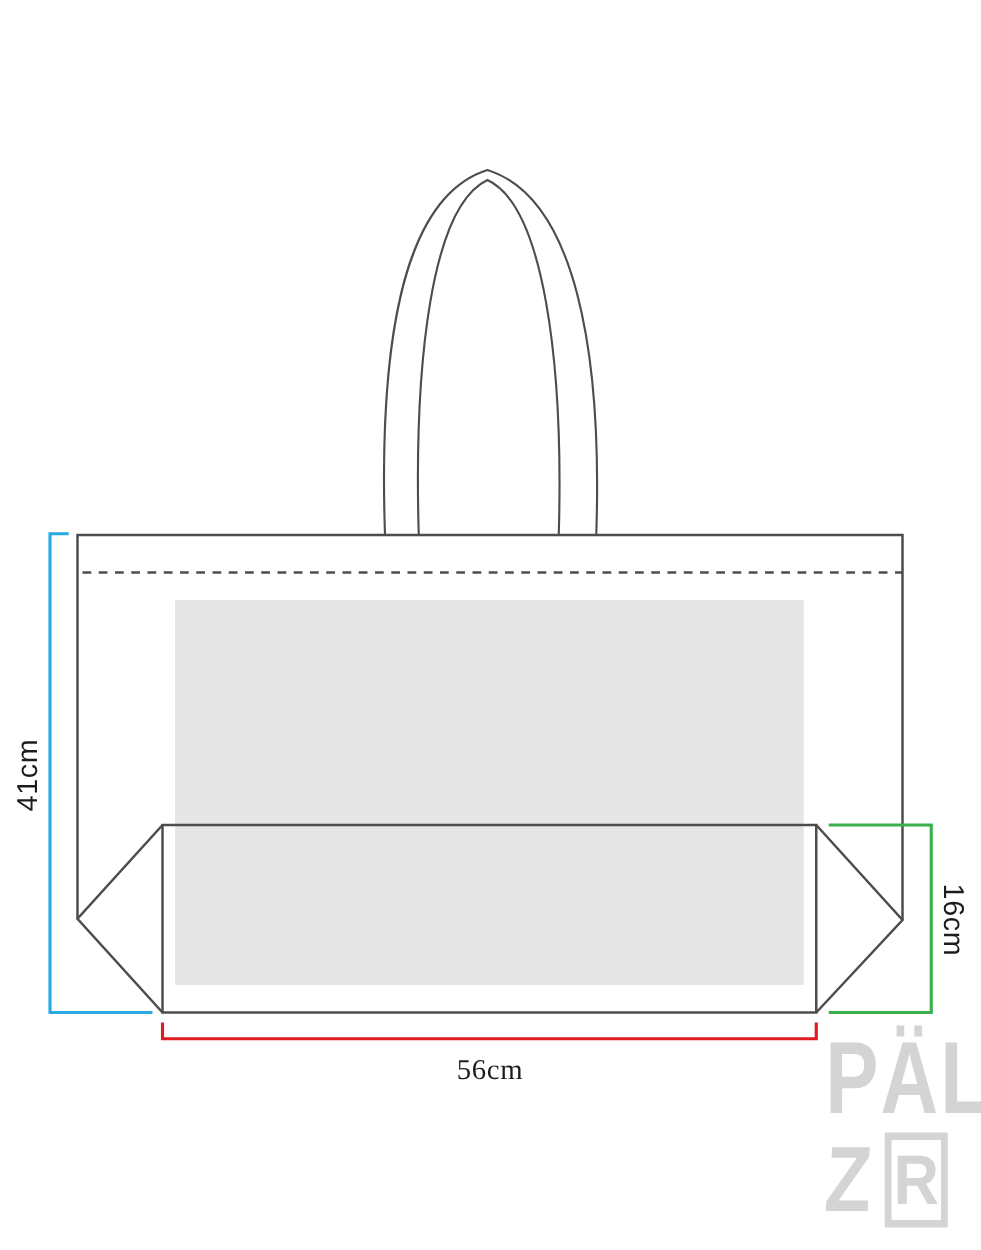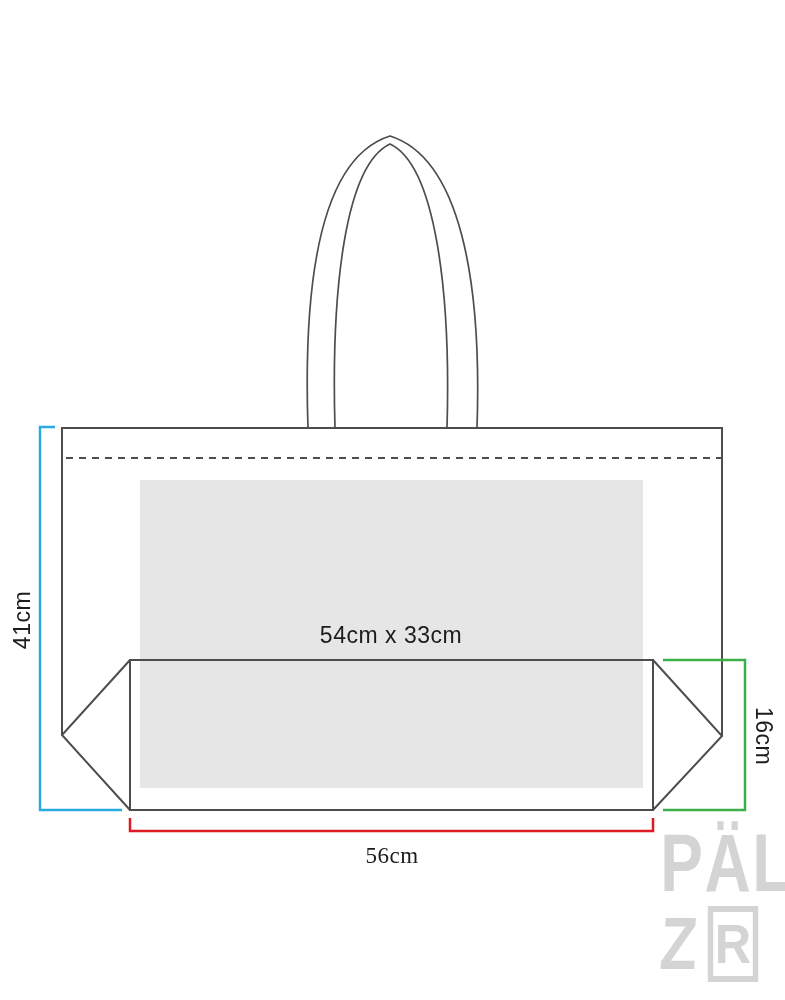--- a/index.html
+++ b/index.html
@@ -86,21 +86,20 @@
 
     <path d="M55,427 L40,427 L40,810 L122,810" fill="none" stroke="#29abe2" stroke-width="2.5"></path>
 
     <path d="M130,818 L130,831 L653,831 L653,818" fill="none" stroke="#dd1b21" stroke-width="2.5"></path>
 
     <path d="M663,660 L745,660 L745,810 L663,810" fill="none" stroke="#3bb04a" stroke-width="2.5"></path>
   </svg>
 
   <div class="dim-label rot-ccw" style="left:22px; top:620px;">41cm</div>
 
-  <div class="dim-label" style="left:391px; top:635px;">54cm x 33cm</div>
 
   <div class="dim-label" style="left:392px; top:856px;font-family:Liberation Serif, serif;">56cm</div>
 
   <div class="dim-label rot-cw" style="left:763px; top:736px;">16cm</div>
 
   <div class="watermark">
     <div class="wm-line1">PÄL</div>
     <div class="wm-line2">
       <span class="wm-z">Z</span>
       <span class="wm-rbox">

